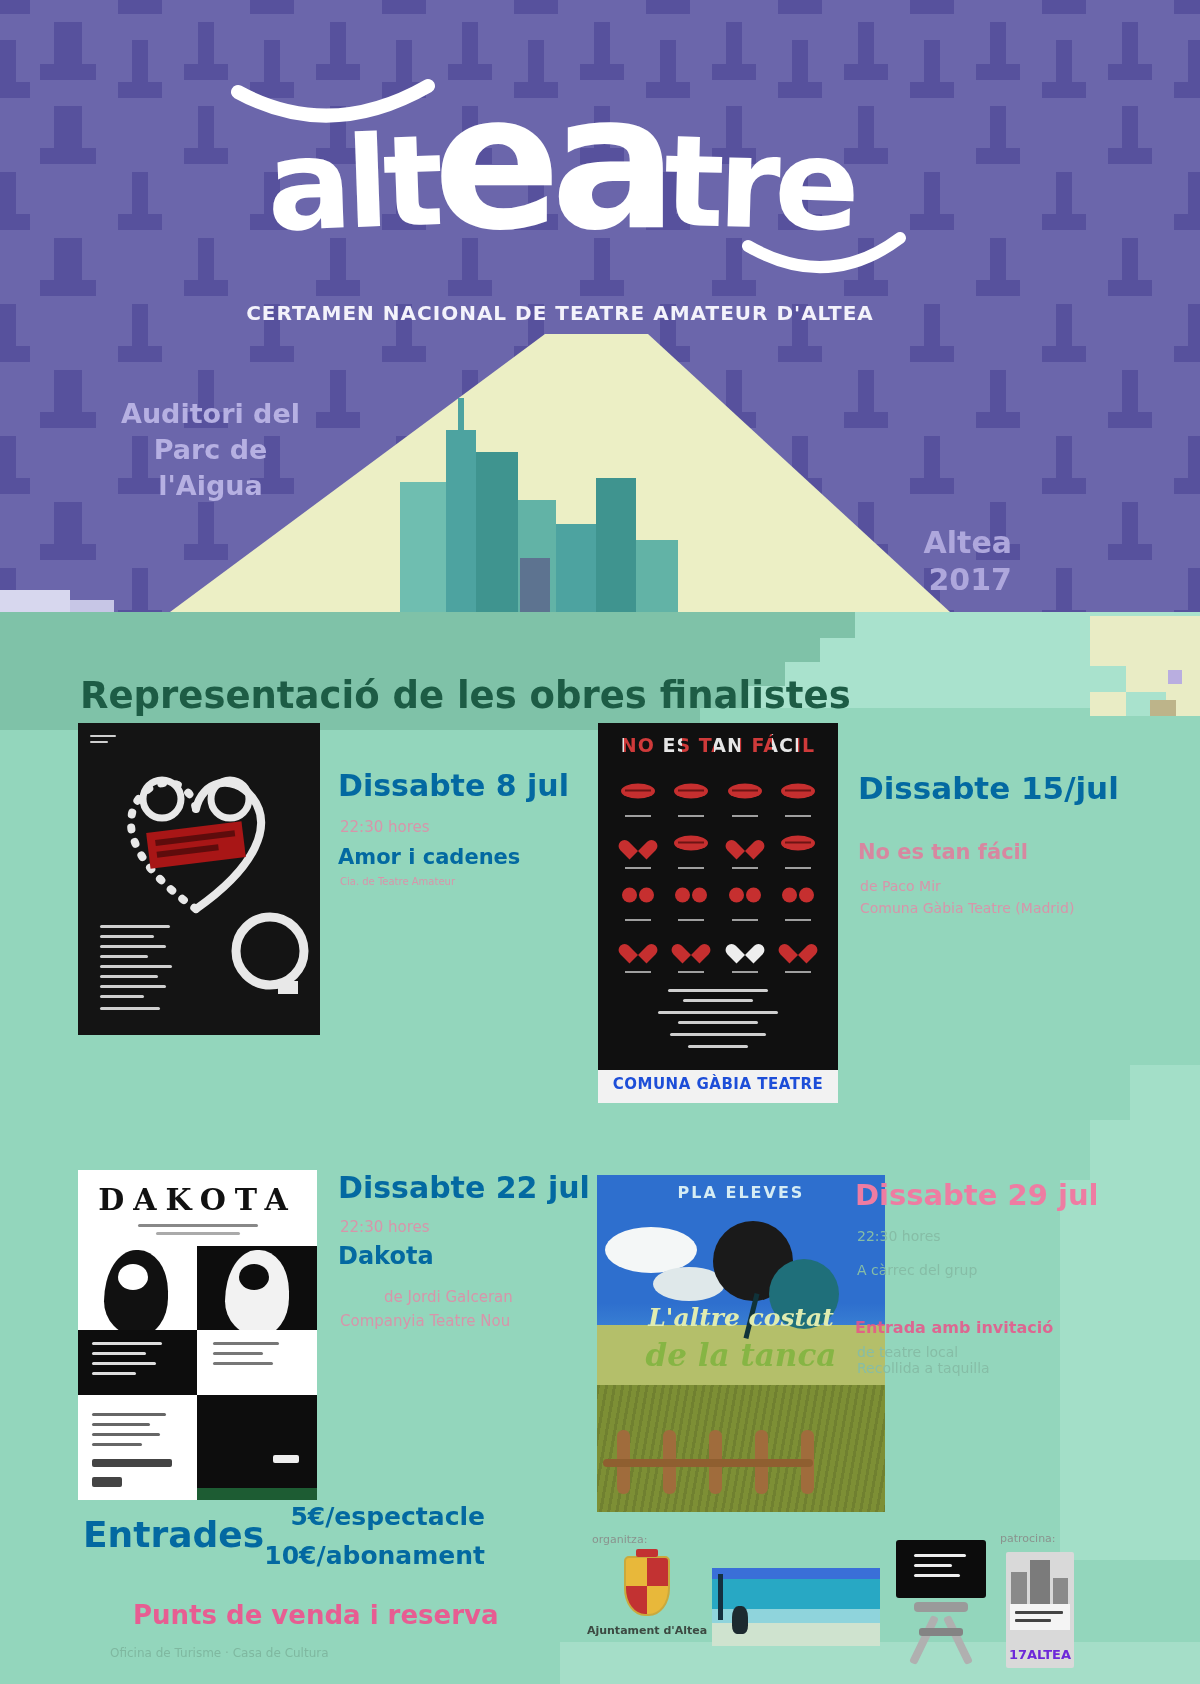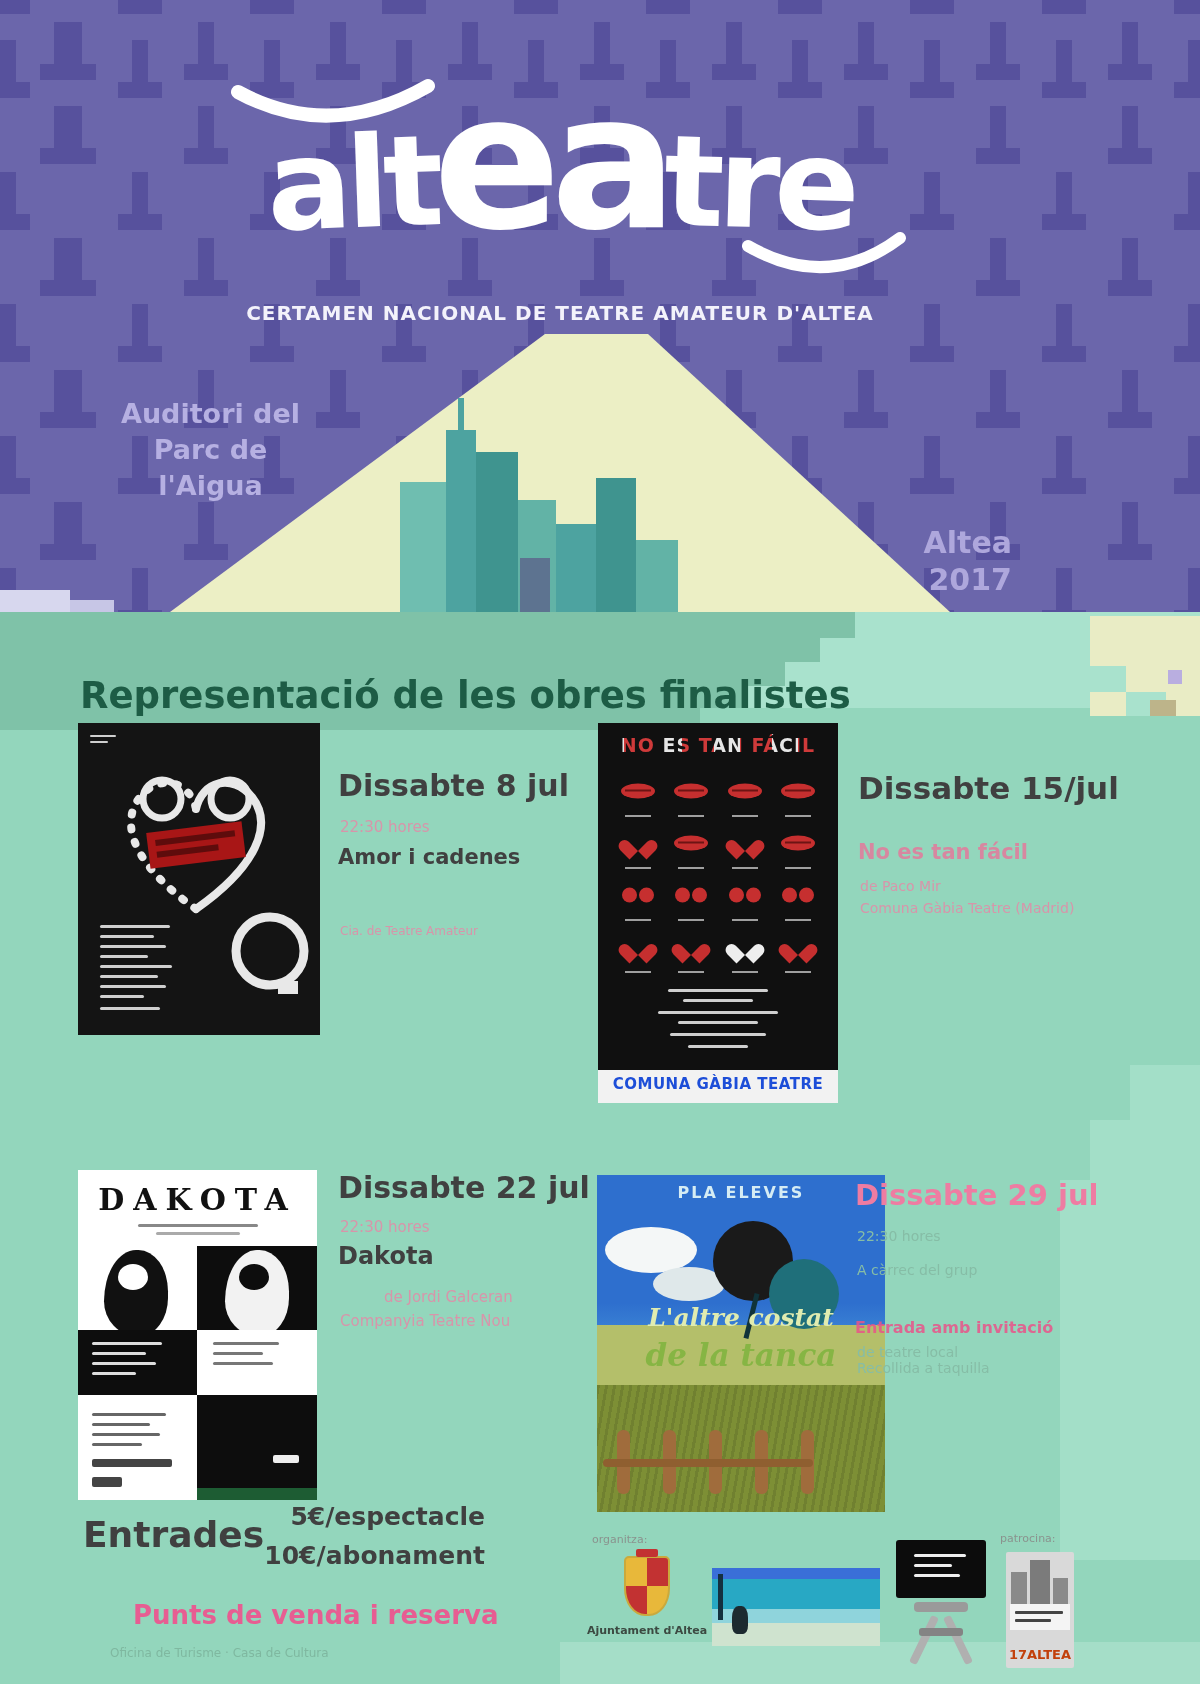--- a/index.html
+++ b/index.html
@@ -31,21 +31,21 @@
 
   #tagline { position:absolute; left:160px; top:301px; width:800px; text-align:center;
              color:#f3f2fb; font-size:20px; font-weight:bold; letter-spacing:1px; }
   #venue { position:absolute; left:108px; top:396px; width:205px; text-align:center;
            color:#b6b0e2; font-size:27px; line-height:36px; font-weight:bold; }
   #altea-year { position:absolute; left:860px; top:524px; width:152px; text-align:right;
                 color:#aea7dc; font-size:30px; line-height:37px; font-weight:bold; }
 
   
   .h-green { color:#1d5c45; font-weight:bold; }
-  .pink  { color:#404040; font-weight:bold; }
+  .pink  { color:#0369a1; font-weight:bold; }
   .faintp { color:#d795aa; }
   .faintg { color:#86bda6; }
 
   
   #poster1 { left:78px; top:723px; width:242px; height:312px; background:#141414; }
   .bar { position:absolute; background:#cfcfcf; height:3px; border-radius:2px; }
 
   
   #poster2 { left:598px; top:723px; width:240px; height:380px; background:#101010; }
   #p2-title { position:absolute; left:0; top:11px; width:100%; text-align:center;
@@ -112,21 +112,21 @@
   #chair { left:906px; top:1602px; width:70px; height:62px; }
   #chair .back { position:absolute; left:8px; top:0; width:54px; height:10px; background:#9a9a9a; border-radius:4px; }
   #chair .seat { position:absolute; left:13px; top:26px; width:44px; height:8px; background:#848484; border-radius:3px; }
   #chair .leg { position:absolute; top:12px; width:8px; height:52px; background:#b0b0b0; border-radius:3px; }
   #sponsorlogo { left:1006px; top:1552px; width:68px; height:116px; background:#d9d9d9;
                  border-radius:2px; overflow:hidden; }
   #sponsorlogo .b { position:absolute; bottom:62px; background:#8a8a8a; }
   #sponsorlogo .wbox { position:absolute; left:4px; top:52px; width:60px; height:26px; background:#f4f4f4; }
   #sponsorlogo .wbox i { position:absolute; left:5px; height:3px; background:#444; border-radius:1px; }
   #sponsor-name { position:absolute; left:0; bottom:6px; width:100%; text-align:center;
-                  color:#c2410c; font-weight:bold; font-size:13px; }
+                  color:#6d28d9; font-weight:bold; font-size:13px; }
   .tinylabel { font-size:11px; color:#8a938e; }
 </style>
 </head>
 <body>
 
 <div id="poster">
 
   <div id="header">
     <div class="xlayer xv"></div>
     <div class="xlayer xh"></div>
@@ -211,21 +211,21 @@
     <div class="bar" style="left:22px;top:242px;width:72px;"></div>
     <div class="bar" style="left:22px;top:252px;width:58px;"></div>
     <div class="bar" style="left:22px;top:262px;width:66px;"></div>
     <div class="bar" style="left:22px;top:272px;width:44px;"></div>
     <div class="bar" style="left:22px;top:284px;width:60px;"></div>
   </div>
 
   <div class="abs pink" style="left:338px;top:768px;font-size:30px;">Dissabte 8 jul</div>
   <div class="abs faintp" style="left:340px;top:818px;font-size:15px;">22:30 hores</div>
   <div class="abs pink" style="left:338px;top:845px;font-size:21px;">Amor i cadenes</div>
-  <div class="abs faintp" style="left:340px;top:876px;font-size:12px;margin-top:48px;">Cia. de Teatre Amateur</div>
+  <div class="abs faintp" style="left:340px;top:876px;font-size:10px;">Cia. de Teatre Amateur</div>
 
   <div id="poster2" class="abs">
     <div id="p2-title">NO ES TAN FÁCIL</div>
     <div class="p2grid">
       <div class="cell">
           <span class="lips"></span>
           <span class="cap"></span>
         </div>
       <div class="cell">
           <span class="lips"></span>

